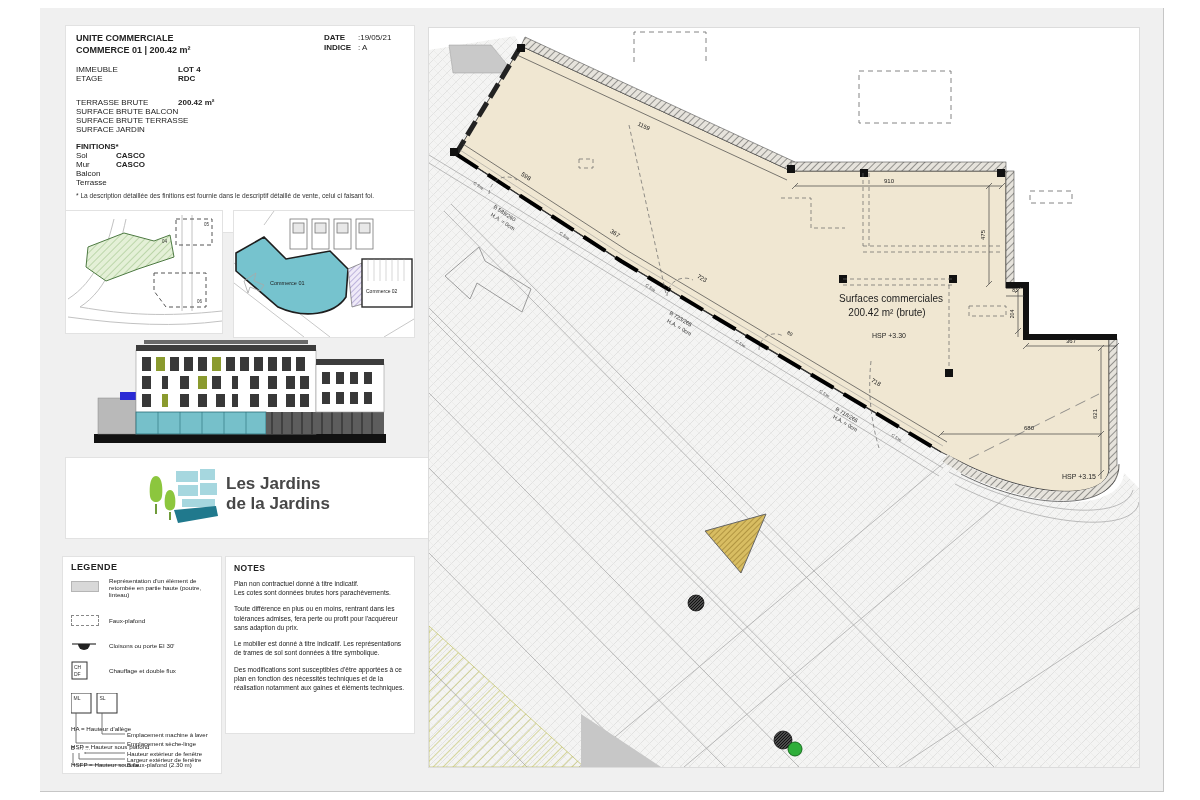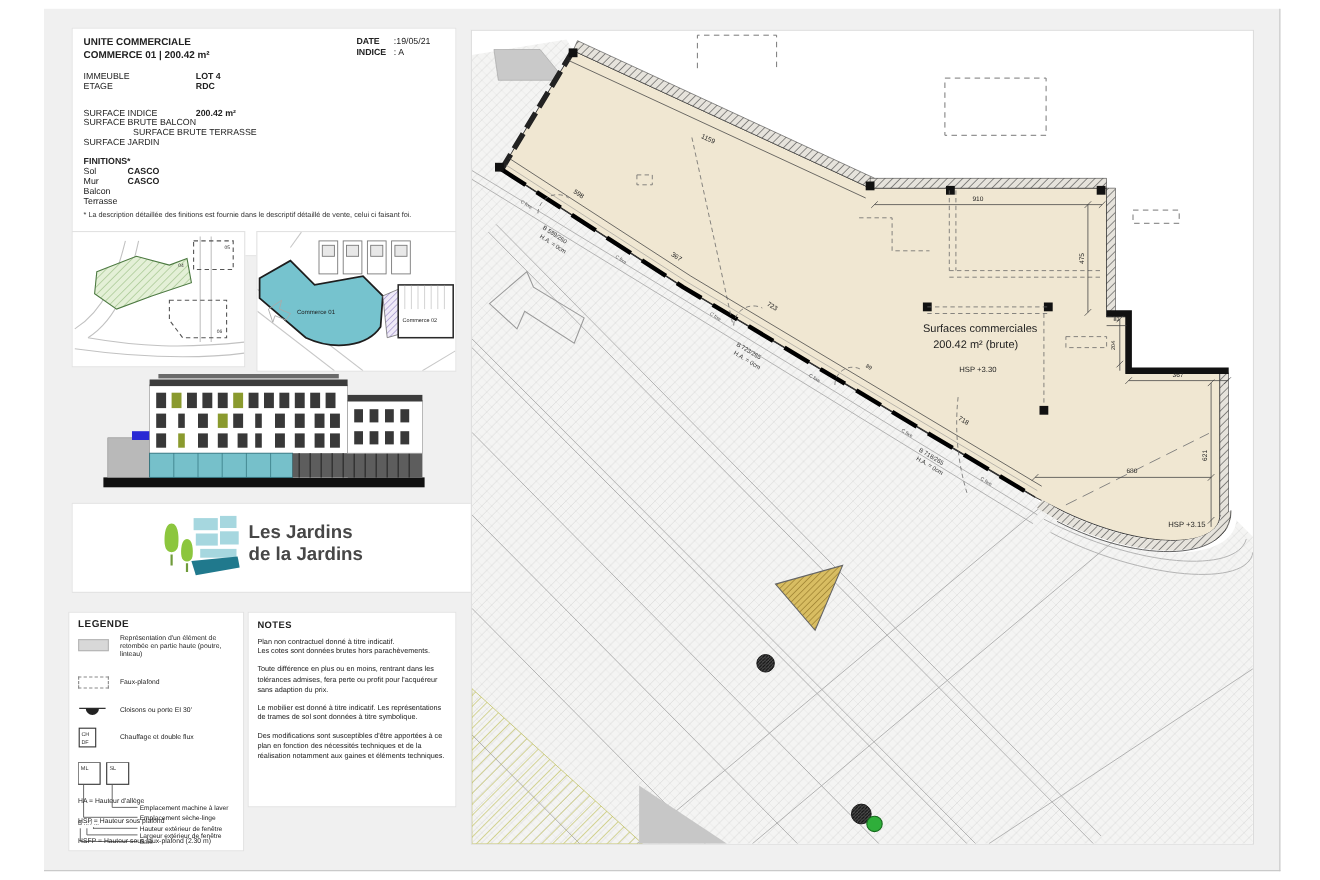--- a/index.html
+++ b/index.html
@@ -40,24 +40,24 @@
     <div class="lbl t-bold" style="left:258px;top:7px;">DATE</div>
     <div class="lbl" style="left:292px;top:7px;">:19/05/21</div>
     <div class="lbl t-bold" style="left:258px;top:17px;">INDICE</div>
     <div class="lbl" style="left:292px;top:17px;">:  A</div>
 
     <div class="lbl" style="left:10px;top:39px;">IMMEUBLE</div>
     <div class="lbl t-bold" style="left:112px;top:39px;">LOT 4</div>
     <div class="lbl" style="left:10px;top:48px;">ETAGE</div>
     <div class="lbl t-bold" style="left:112px;top:48px;">RDC</div>
 
-    <div class="lbl" style="left:10px;top:72px;">SURFACE INDICE</div>
+    <div class="lbl" style="left:10px;top:72px;">TERRASSE BRUTE</div>
     <div class="lbl t-bold" style="left:112px;top:72px;">200.42 m²</div>
     <div class="lbl" style="left:10px;top:81px;">SURFACE BRUTE BALCON</div>
-    <div class="lbl" style="left:10px;top:90px;margin-left:45px;">SURFACE BRUTE TERRASSE</div>
+    <div class="lbl" style="left:10px;top:90px;">SURFACE BRUTE TERRASSE</div>
     <div class="lbl" style="left:10px;top:99px;">SURFACE JARDIN</div>
 
     <div class="lbl t-bold" style="left:10px;top:116px;">FINITIONS*</div>
     <div class="lbl" style="left:10px;top:125px;">Sol</div>
     <div class="lbl t-bold" style="left:50px;top:125px;">CASCO</div>
     <div class="lbl" style="left:10px;top:134px;">Mur</div>
     <div class="lbl t-bold" style="left:50px;top:134px;">CASCO</div>
     <div class="lbl" style="left:10px;top:143px;">Balcon</div>
     <div class="lbl" style="left:10px;top:152px;">Terrasse</div>
 

